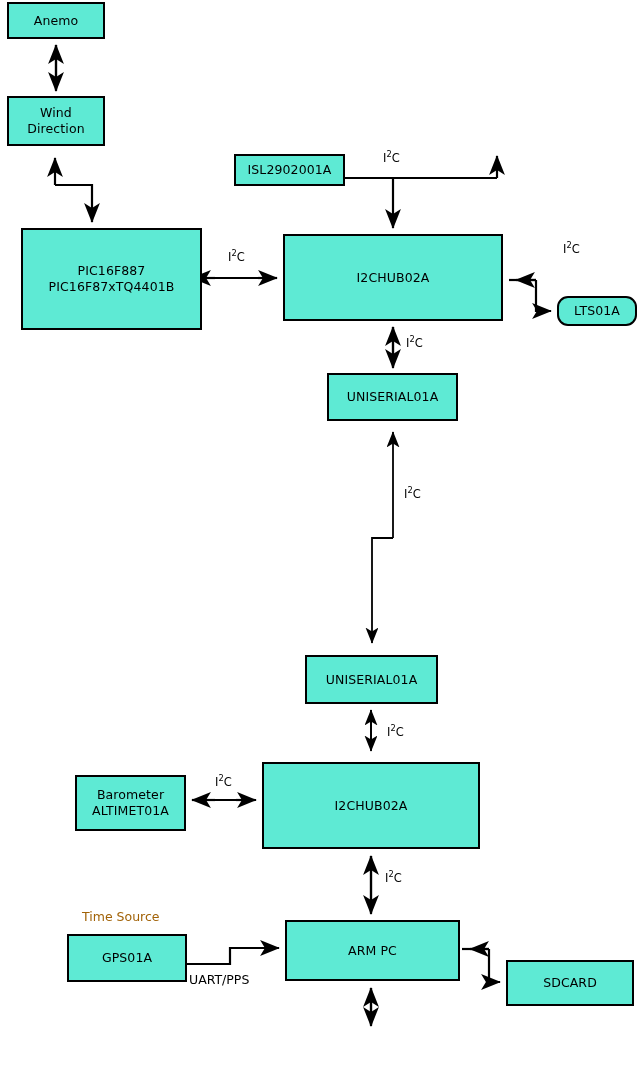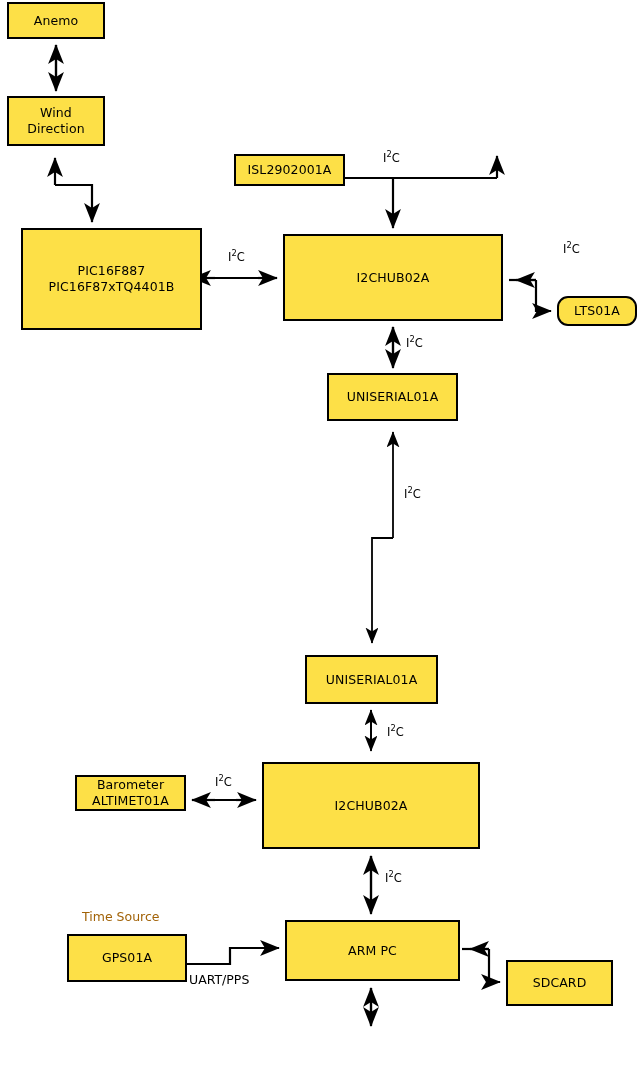--- a/index.html
+++ b/index.html
@@ -20,21 +20,21 @@
     left: 0;
     top: 0;
     width: 640px;
     height: 1089px;
     pointer-events: none;
   }
   .node {
     position: absolute;
     box-sizing: border-box;
     border: 2px solid #000000;
-    background: #fde047;
+    background: #5eead4;
     display: flex;
     align-items: center;
     justify-content: center;
     text-align: center;
     color: #000000;
     font-size: 12.5px;
     line-height: 1.28;
     letter-spacing: 0.1px;
     white-space: pre-line;
   }
@@ -153,30 +153,30 @@
 
 
   <div class="node" style="left:283px; top:234px; width:220px; height:87px;">I2CHUB02A</div>
 
   <div class="node" style="left:557px; top:296px; width:80px; height:30px;border-radius:11px;">LTS01A</div>
 
   <div class="node" style="left:327px; top:373px; width:131px; height:48px;">UNISERIAL01A</div>
 
   <div class="node" style="left:305px; top:655px; width:133px; height:49px;">UNISERIAL01A</div>
 
-  <div class="node" style="left:75px; top:775px; width:111px; height:36px;">Barometer
+  <div class="node" style="left:75px; top:775px; width:111px; height:56px;">Barometer
 ALTIMET01A</div>
 
   <div class="node" style="left:262px; top:762px; width:218px; height:87px;">I2CHUB02A</div>
 
   <div class="node" style="left:67px; top:934px; width:120px; height:48px;">GPS01A</div>
 
   <div class="node" style="left:285px; top:920px; width:175px; height:61px;">ARM PC</div>
 
-  <div class="node" style="left:506px; top:960px; width:107px; height:46px;">SDCARD</div>
+  <div class="node" style="left:506px; top:960px; width:128px; height:46px;">SDCARD</div>
 
 
   <div class="wire-label" style="left:383px; top:153px;"><span>I</span><span class="sup">2</span><span>C</span></div>
 
   <div class="wire-label" style="left:228px; top:252px;"><span>I</span><span class="sup">2</span><span>C</span></div>
 
   <div class="wire-label" style="left:563px; top:244px;"><span>I</span><span class="sup">2</span><span>C</span></div>
 
   <div class="wire-label" style="left:406px; top:338px;"><span>I</span><span class="sup">2</span><span>C</span></div>
 

